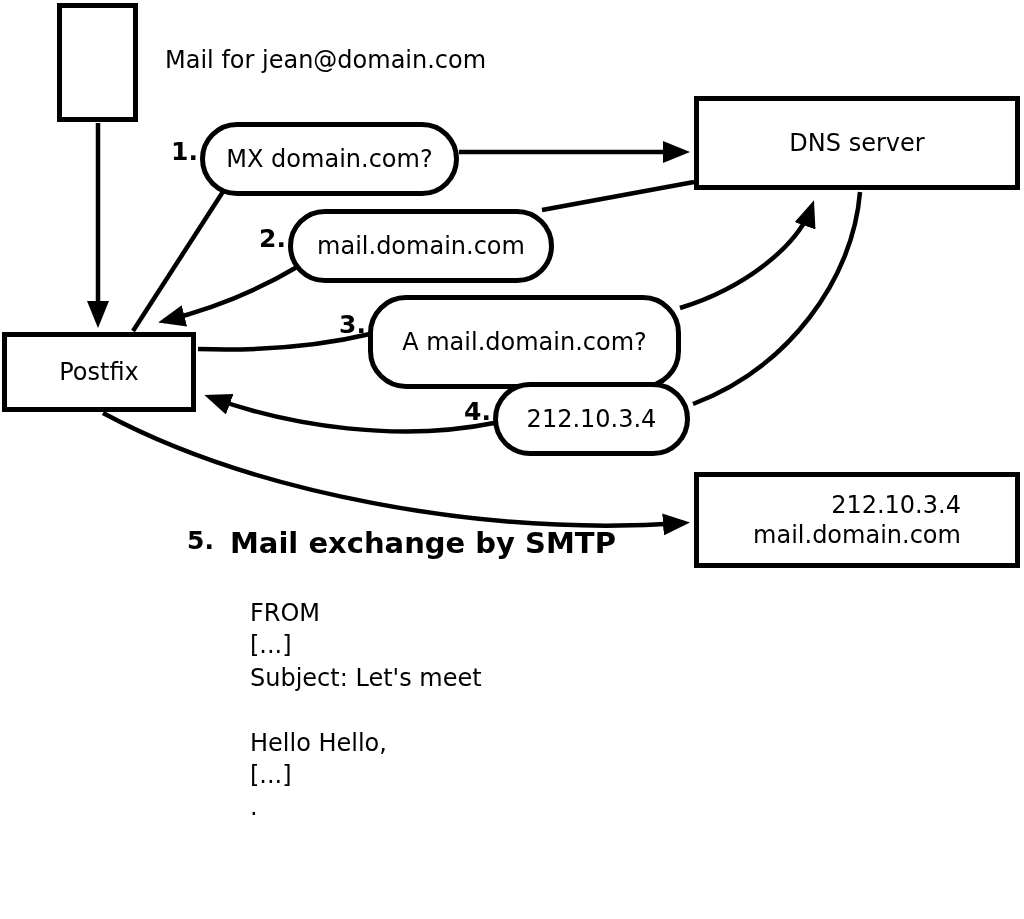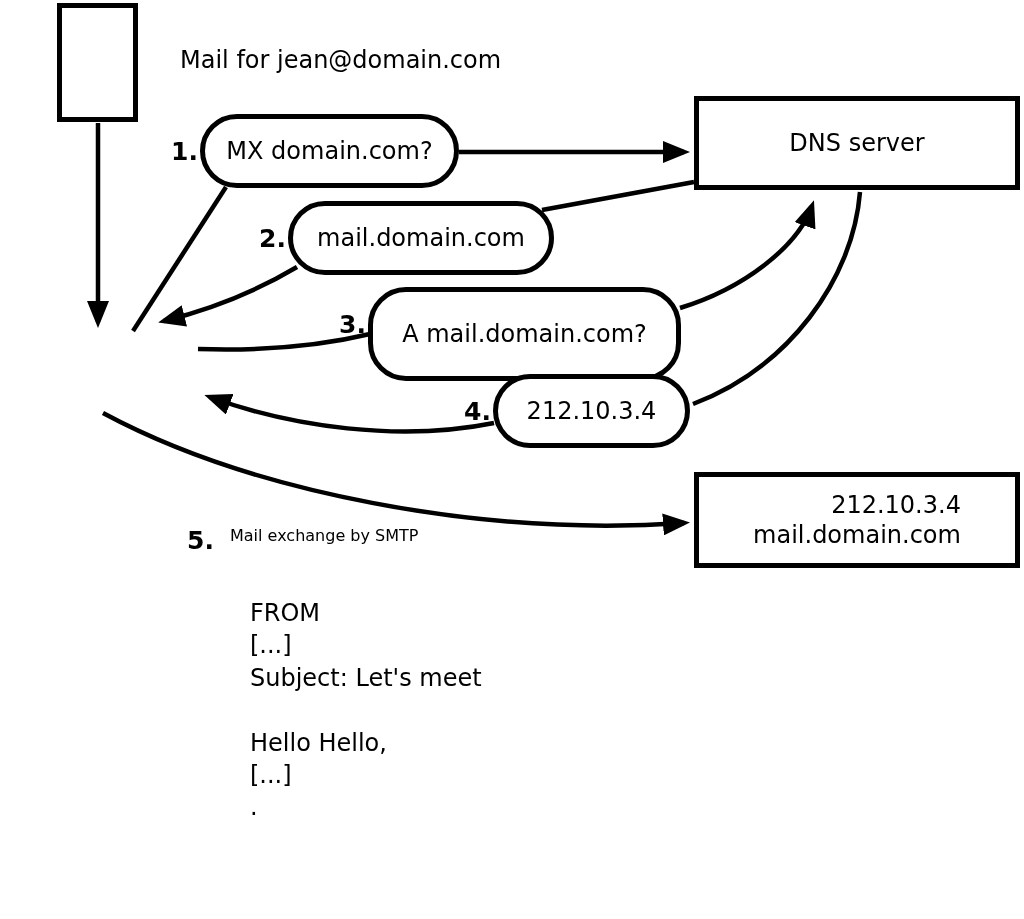--- a/index.html
+++ b/index.html
@@ -12,28 +12,29 @@
   #wires path{stroke:#000;stroke-width:4.5;fill:none;}
   .box{
     position:absolute;box-sizing:border-box;border:5px solid #000;background:#fff;
     display:flex;align-items:center;justify-content:center;text-align:right;
     font-size:24px;line-height:30px;
   }
   .pill{
     position:absolute;box-sizing:border-box;border:5px solid #000;background:#fff;
     border-radius:38px;display:flex;align-items:center;justify-content:center;
     font-size:24px;
+    margin-top:8px;
   }
   .stepnum{
     position:absolute;font-weight:bold;font-size:25px;width:46px;text-align:right;
   }
   .caption{position:absolute;font-size:24px;white-space:nowrap;}
   .t-line{height:32.4px;font-size:24px;line-height:32.4px;white-space:pre;}
   #transcript{position:absolute;left:250px;top:597px;}
-  #step5-label{position:absolute;left:230px;top:526px;font-size:16px;white-space:nowrap;}
+  #step5-label{position:absolute;left:230px;top:526px;font-size:29px;white-space:nowrap;font-weight:bold;}
 </style>
 </head>
 <body>
 
 <div id="stage">
 
   <svg id="wires" viewBox="0 0 1024 919" xmlns="http://www.w3.org/2000/svg">
     <defs>
       <marker id="arr" viewBox="0 0 27 22" refX="21" refY="11" markerWidth="27" markerHeight="22" orient="auto" markerUnits="userSpaceOnUse">
         <path d="M0,0 L27,11 L0,22 Z" style="fill:#000;stroke:none"></path>
@@ -46,26 +47,29 @@
     <path d="M 297,267 C 255,292 208,310 164,321" marker-end="url(#arr)"></path>
     <path d="M 198,349 C 260,351 320,346 370,334"></path>
     <path d="M 680,308 C 745,288 798,246 812,206" marker-end="url(#arr)"></path>
     <path d="M 860,192 C 853,280 788,368 693,404"></path>
     <path d="M 494,423 C 400,442 292,427 210,397" marker-end="url(#arr)"></path>
     <path d="M 103,413 C 250,492 480,537 684,523" marker-end="url(#arr)"></path>
   </svg>
 
   <div class="box" style="left:57px;top:3px;width:81px;height:119px;"></div>
 
-  <div class="caption" style="left:165px;top:46px;margin-left:15px;">Mail for jean@domain.com</div>
+  <div class="caption" style="left:165px;top:46px;">Mail for jean@domain.com</div>
 
   <div class="box" style="left:694px;top:96px;width:326px;height:94px;">
     <span>DNS server</span>
   </div>
 
+  <div class="box" style="left:2px;top:332px;width:194px;height:80px;">
+    <span>Postfix</span>
+  </div>
 
   <div class="box" style="left:694px;top:472px;width:326px;height:96px;">
     <span>
       <span style="display:block">212.10.3.4</span>
       <span style="display:block">mail.domain.com</span>
     </span>
   </div>
 
   <div class="stepnum" style="left:152px;top:137px;">1.</div>
   <div class="pill" style="left:200px;top:114px;width:259px;height:74px;">

